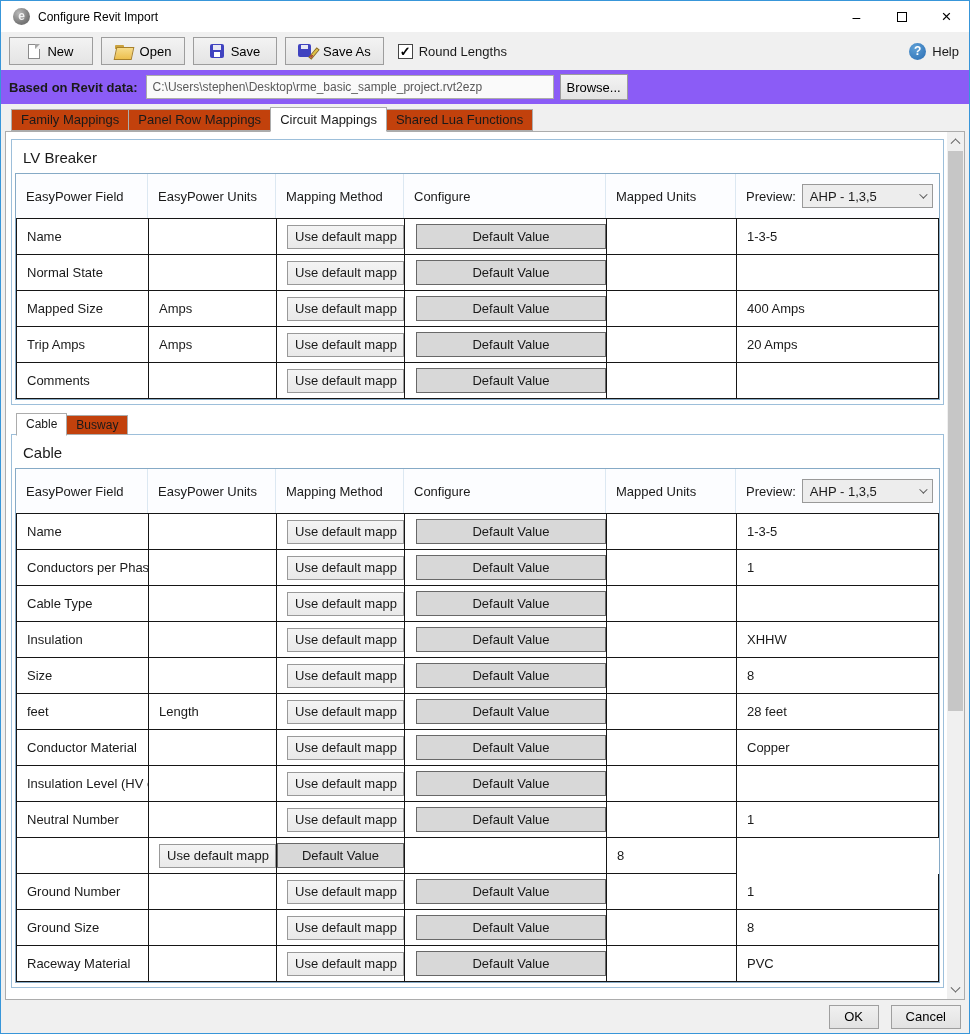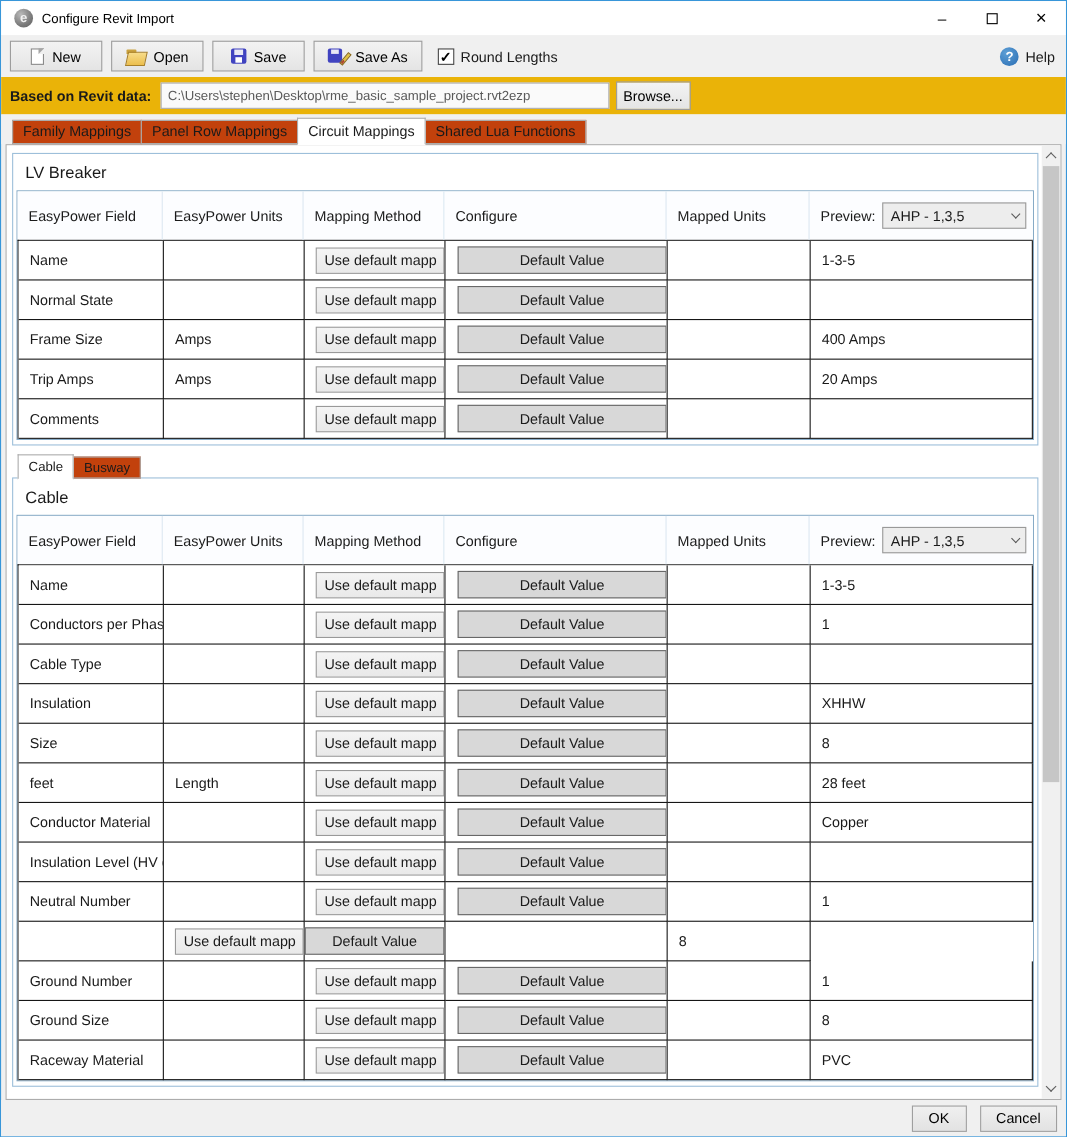--- a/index.html
+++ b/index.html
@@ -37,21 +37,21 @@
   .icon-open::after { content:""; position:absolute; left:0; top:2px; width:16px; height:11px; background:linear-gradient(#f7dc8a,#ecbf4e); border:1px solid #a8802a; transform:skewX(-12deg); }
   .icon-save { width:14px; height:14px; background:#4043c0; border-radius:2px; position:relative; }
   .icon-save::before { content:""; position:absolute; top:1px; left:3px; width:8px; height:5px; background:#e8e8f4; }
   .icon-save::after { content:""; position:absolute; bottom:1px; left:4px; width:6px; height:5px; background:#ffffff; }
   .icon-saveas { width:18px; height:15px; position:relative; }
   .icon-saveas .floppy { position:absolute; left:0; top:0; width:13px; height:13px; background:#4043c0; border-radius:2px; }
   .icon-saveas .floppy::before { content:""; position:absolute; top:1px; left:3px; width:7px; height:4px; background:#e8e8f4; }
   .icon-saveas .pencil { position:absolute; right:0; bottom:-1px; width:4px; height:13px; background:linear-gradient(#e2c23c 70%, #b5492c 70%); transform:rotate(40deg); border:0.5px solid #8d6b1c; }
 
   
-  .revit-row { height:34px; background:#eab308; display:flex; align-items:center; padding:0 10px 0 8px; flex:0 0 auto; }
+  .revit-row { height:34px; background:#8b5cf6; display:flex; align-items:center; padding:0 10px 0 8px; flex:0 0 auto; }
   .revit-label { font-size:13px; margin-right:8px; white-space:nowrap; }
   .revit-path { width:408px; height:24px; background:#fafafa; border:1px solid #ababab; color:#595959;
     font-family:"Liberation Sans", sans-serif; font-size:12px; padding:0 6px; }
   .browse-btn { margin-left:6px; height:26px; width:68px; background:linear-gradient(#f3f3f3,#e4e4e4); border:1px solid #9d9d9d; font-size:13px; }
 
   
   .tabs-row { height:27px; background:#f0f0f0; display:flex; align-items:flex-end; padding:0 0 0 10px; position:relative; z-index:3; flex:0 0 auto; }
   .tab { border:1px solid #acacac; background:#c2410c; height:22px; line-height:20px; padding:0 9px; margin-right:-1px; font-size:13px; position:relative; }
   .tab.selected { background:#fff; height:25px; line-height:23px; border-bottom:1px solid #fff; z-index:4; margin-bottom:-1px; }
 
@@ -205,21 +205,21 @@
                     <span class="chev"></span>
                   </div>
                 </div>
                 <div class="td td-config">
                   <button class="btn-default">Default Value</button>
                 </div>
                 <div class="td"></div>
                 <div class="td"></div>
               </div>
               <div class="tr">
-                <div class="td">Frame Size</div>
+                <div class="td">Mapped Size</div>
                 <div class="td">Amps</div>
                 <div class="td td-method">
                   <div class="dd dd-row">
                     <span>Use default mapp</span>
                     <span class="chev"></span>
                   </div>
                 </div>
                 <div class="td td-config">
                   <button class="btn-default">Default Value</button>
                 </div>

